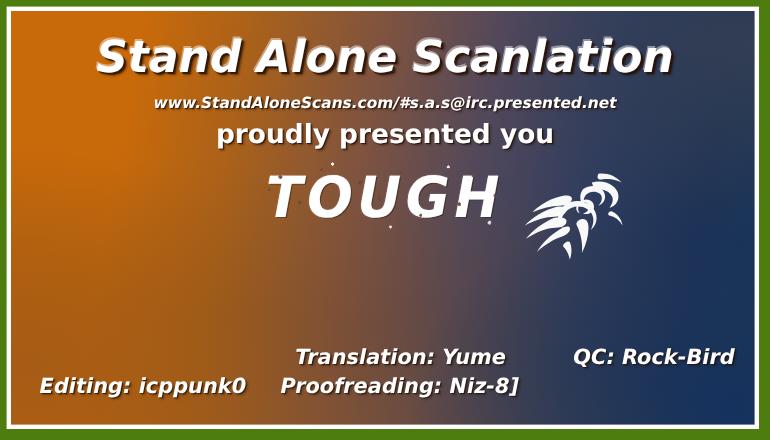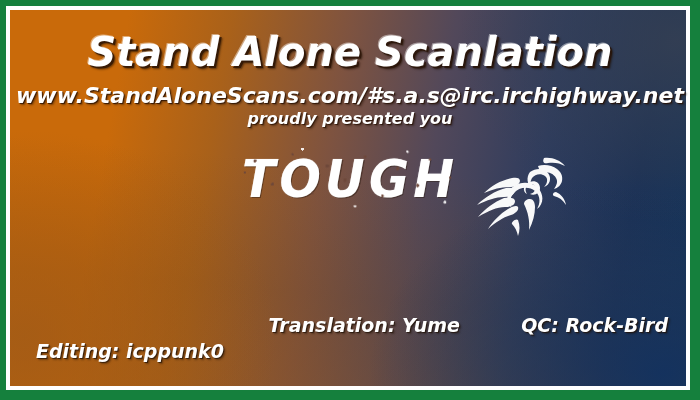--- a/index.html
+++ b/index.html
@@ -11,21 +11,21 @@
     width: 700px;
     height: 400px;
     overflow: hidden;
     font-family: "Liberation Sans", sans-serif;
   }
 
   #credit-page {
     position: relative;
     width: 700px;
     height: 400px;
-    background: #15803d;
+    background: #4d7c0f;
     overflow: hidden;
   }
 
   
   .bg-panel {
     position: absolute;
     left: 10px;
     top: 10px;
     width: 680px;
     height: 380px;
@@ -120,37 +120,36 @@
     line-height: 1;
     text-shadow:
        2px  2px 0 rgba(40,18,4,0.75),
        3px  3px 2px rgba(30,14,2,0.55),
       -1px -1px 0 rgba(255,255,255,0.45);
     transform: scaleX(0.96);
   }
 
   .site-url {
     font-family: "DejaVu Sans", sans-serif;
-    font-size: 22px;
+    font-size: 14px;
     font-weight: bold;
     font-style: italic;
     color: #ffffff;
     line-height: 1;
     text-shadow:
        1px 1px 0 rgba(40,18,4,0.75),
        2px 2px 2px rgba(30,14,2,0.45);
     transform: scaleX(0.94);
     margin-top: 28px;
   }
 
   .proudly {
     font-family: "DejaVu Sans", sans-serif;
-    font-size: 16px;
-    font-weight: bold;
-    font-style: italic;
+    font-size: 24px;
+    font-weight: bold;
     color: #ffffff;
     line-height: 1;
     text-shadow:
        1px 1px 0 rgba(40,18,4,0.75),
        2px 2px 2px rgba(30,14,2,0.45);
     transform: scaleX(0.96);
   }
 
   
   .logo-block {
@@ -305,21 +304,21 @@
 
   <div class="frame-ring"></div>
 
   <div class="content">
 
     <div class="center-block group-title">
       <span class="main-title">Stand Alone Scanlation</span>
     </div>
 
     <div class="center-block group-url">
-      <span class="site-url">www.StandAloneScans.com</span><span class="site-url slash">/</span><span class="site-url">#s.a.s@irc.irchighway.net</span>
+      <span class="site-url">www.StandAloneScans.com</span><span class="site-url slash">/</span><span class="site-url">#s.a.s@irc.presented.net</span>
     </div>
 
     <div class="center-block group-proudly">
       <span class="proudly">proudly presented you</span>
     </div>
 
     <div class="logo-block">
 
       <div class="tough-wrap">
         <span class="tough">TOUGH</span>
@@ -367,20 +366,21 @@
 
 
     <div class="credits-row">
 
       <div class="cred-col cred-left">
         <div class="cred-line">Editing: icppunk0</div>
       </div>
 
       <div class="cred-col cred-mid">
         <div class="cred-line">Translation: Yume</div>
+        <div class="cred-line">Proofreading: Niz-8]</div>
       </div>
 
       <div class="cred-col cred-right">
         <div class="cred-line">QC: Rock-Bird</div>
       </div>
 
     </div>
 
   </div>
 </div>

